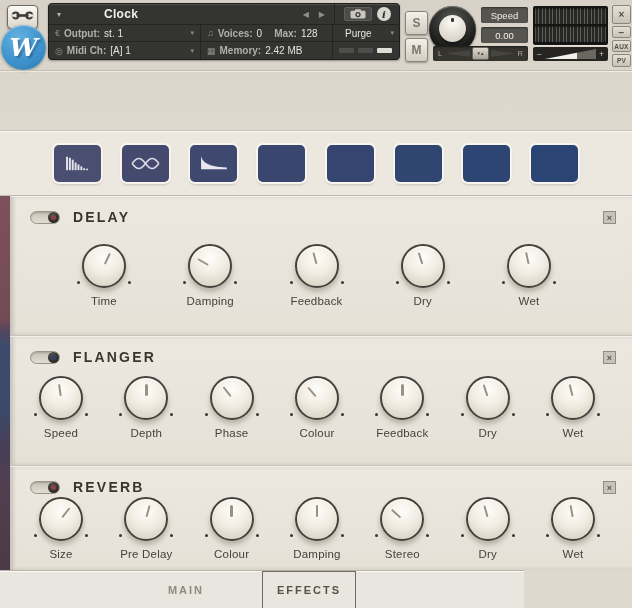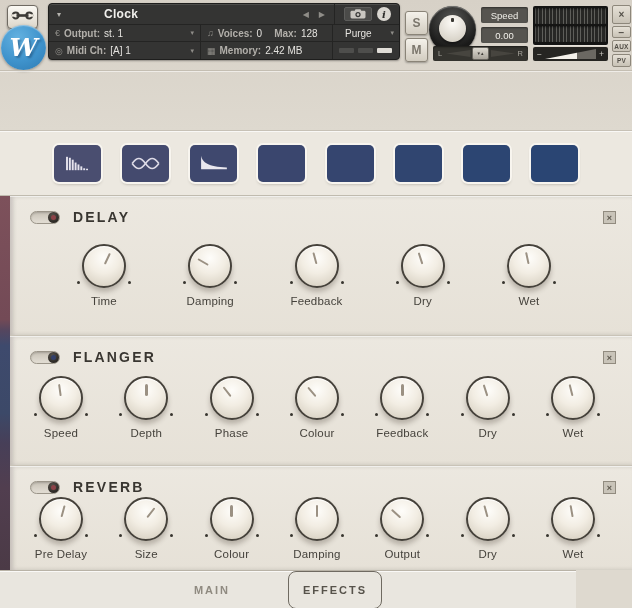--- a/index.html
+++ b/index.html
@@ -147,25 +147,25 @@
     background:radial-gradient(circle at 50% 30%, #fefdfa 0%, #f2ede3 45%, #dad3c5 85%, #ccc4b4 100%);
     box-shadow:0 4px 5px rgba(60,50,40,.28), inset 0 1px 1px #fff; }
   .k-rot { position:absolute; inset:0; }
   .k-line { position:absolute; left:50%; top:6px; width:2.5px; height:12px; margin-left:-1.25px;
     background:#9b9183; border-radius:2px; }
   .k-dot { position:absolute; width:3px; height:3px; border-radius:50%; background:#38352f; }
   .k-dot-l { left:-7px; bottom:2px; } .k-dot-r { right:-7px; bottom:2px; }
   .k-label { margin-top:7px; font-size:11.5px; color:#45423c; letter-spacing:.2px; white-space:nowrap; }
 
   
-  #footer { position:absolute; top:570px; left:0; width:576px; height:38px; background:#e9e6df;
+  #footer { position:absolute; top:570px; left:0; width:524px; height:38px; background:#e9e6df;
     border-top:1px solid #b9b3a7; box-shadow:inset 0 1px 0 rgba(255,255,255,.75);
     display:flex; align-items:center; justify-content:center; gap:58px; }
   .tab { font-size:11px; font-weight:bold; letter-spacing:2px; color:#8f8a80; cursor:pointer; }
-  .tab-active { border:1.5px solid #6f6a61; border-radius:8px; padding:12px 14px; color:#57534b; }
+  .tab-active { border:1.5px solid #6f6a61; border-radius:0; padding:12px 14px; color:#57534b; }
 </style>
 </head>
 <body>
 
 <div id="top-area">
 
   <button id="wrench-btn">
     <span>
       <svg width="23" height="13" viewBox="0 0 24 14">
         <circle cx="4.7" cy="7" r="3.2" fill="none" stroke="#3c3a36" stroke-width="2.2"></circle>
@@ -476,40 +476,40 @@
           <span class="fx-toggle-dot">
             <span class="fx-toggle-dot-inner" style="background: rgb(140, 67, 72);"></span>
           </span>
         </div>
         <h2 class="fx-title">REVERB</h2>
       </div>
       <div class="fx-close">×</div>
       <div class="fx-knobs knobs-7">
         <div class="knob-block">
           <div class="knob">
+            <div class="k-rot" style="transform: rotate(38deg);">
+              <div class="k-line"></div>
+            </div>
+            <i class="k-dot k-dot-l"></i>
+            <i class="k-dot k-dot-r"></i>
+          </div>
+          <div class="k-label">Size</div>
+        </div>
+        <div class="knob-block">
+          <div class="knob">
             <div class="k-rot" style="transform: rotate(15deg);">
               <div class="k-line"></div>
             </div>
             <i class="k-dot k-dot-l"></i>
             <i class="k-dot k-dot-r"></i>
           </div>
           <div class="k-label">Pre Delay</div>
         </div>
         <div class="knob-block">
           <div class="knob">
-            <div class="k-rot" style="transform: rotate(38deg);">
-              <div class="k-line"></div>
-            </div>
-            <i class="k-dot k-dot-l"></i>
-            <i class="k-dot k-dot-r"></i>
-          </div>
-          <div class="k-label">Size</div>
-        </div>
-        <div class="knob-block">
-          <div class="knob">
             <div class="k-rot" style="transform: rotate(0deg);">
               <div class="k-line"></div>
             </div>
             <i class="k-dot k-dot-l"></i>
             <i class="k-dot k-dot-r"></i>
           </div>
           <div class="k-label">Colour</div>
         </div>
         <div class="knob-block">
           <div class="knob">
@@ -522,21 +522,21 @@
           <div class="k-label">Damping</div>
         </div>
         <div class="knob-block">
           <div class="knob">
             <div class="k-rot" style="transform: rotate(-48deg);">
               <div class="k-line"></div>
             </div>
             <i class="k-dot k-dot-l"></i>
             <i class="k-dot k-dot-r"></i>
           </div>
-          <div class="k-label">Output</div>
+          <div class="k-label">Stereo</div>
         </div>
         <div class="knob-block">
           <div class="knob">
             <div class="k-rot" style="transform: rotate(-15deg);">
               <div class="k-line"></div>
             </div>
             <i class="k-dot k-dot-l"></i>
             <i class="k-dot k-dot-r"></i>
           </div>
           <div class="k-label">Dry</div>

